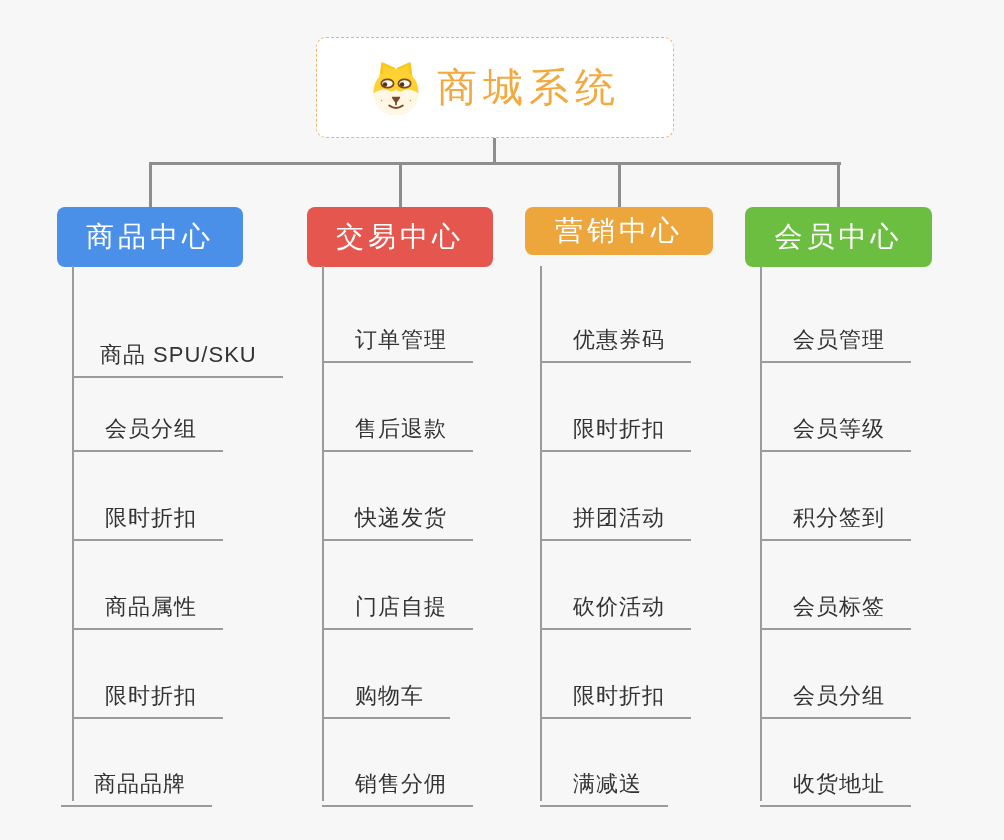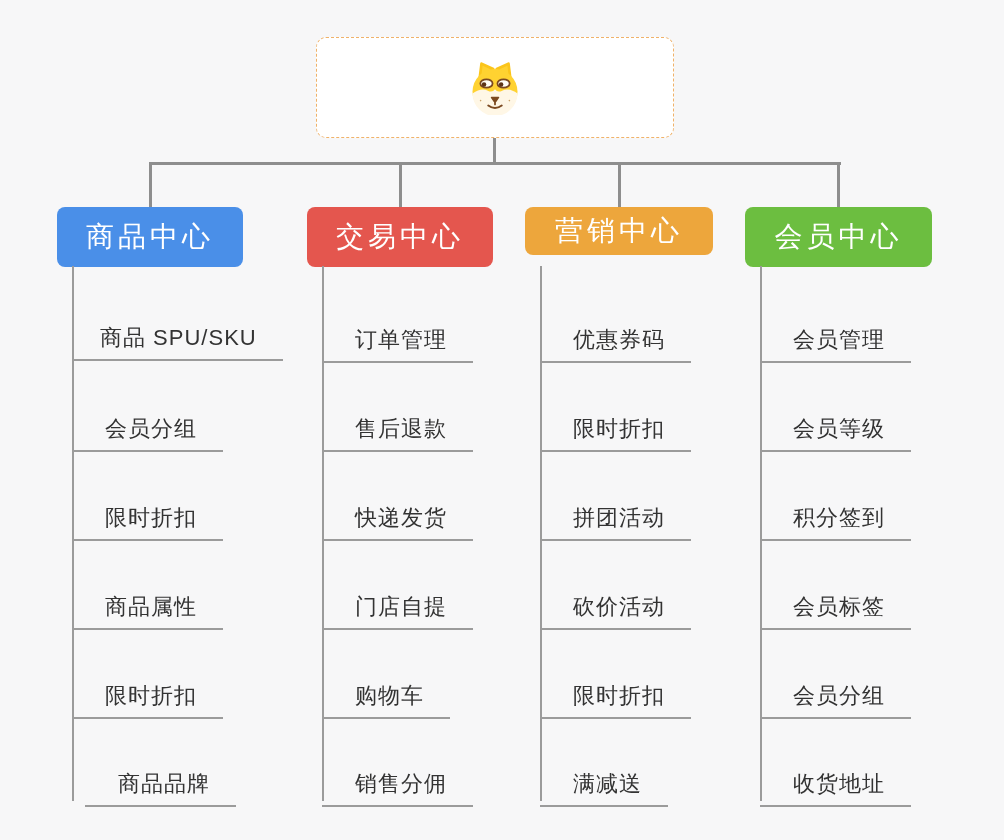--- a/index.html
+++ b/index.html
@@ -40,51 +40,52 @@
       <ellipse cx="20.5" cy="25" rx="6.8" ry="4.6" fill="#FFFDF6" stroke="#7C4A21" stroke-width="2"></ellipse>
       <ellipse cx="39.5" cy="25" rx="6.8" ry="4.6" fill="#FFFDF6" stroke="#7C4A21" stroke-width="2"></ellipse>
       <circle cx="17.8" cy="26" r="2.5" fill="#5C3317"></circle>
       <circle cx="36.8" cy="26" r="2.5" fill="#5C3317"></circle>
       <path d="M26 40.5 h8 l-3 4.4 a1.3 1.3 0 0 1 -2 0 Z" fill="#7C4A21" stroke="#7C4A21" stroke-width="1.5" stroke-linejoin="round"></path>
       <path d="M30 45 v3.2" stroke="#7C4A21" stroke-width="2" stroke-linecap="round" fill="none"></path>
       <path d="M22.5 49.5 Q30 55 37.5 49.5" stroke="#7C4A21" stroke-width="2.2" stroke-linecap="round" fill="none"></path>
       <circle cx="14" cy="44" r="0.9" fill="#C9A36A"></circle>
       <circle cx="46" cy="44" r="0.9" fill="#C9A36A"></circle>
     </svg>
+    <span class="root-title">商城系统</span>
   </div>
 
   <div id="connectors">
       <div class="conn" style="left: 493px; top: 138px; width: 3px; height: 27px; position: absolute;"></div>
       <div class="conn" style="left: 150px; top: 162px; width: 690.5px; height: 3px; position: absolute;"></div>
       <div class="conn" style="left: 148.5px; top: 162px; width: 3px; height: 45px; position: absolute;"></div>
       <div class="conn" style="left: 398.5px; top: 162px; width: 3px; height: 45px; position: absolute;"></div>
       <div class="conn" style="left: 617.5px; top: 162px; width: 3px; height: 45px; position: absolute;"></div>
       <div class="conn" style="left: 837px; top: 162px; width: 3px; height: 45px; position: absolute;"></div>
     </div>
   <div id="columns">
       <div class="branch-box" style="left: 57px; top: 207px; width: 186px; height: 60px; background: rgb(74, 143, 232);">
         <span class="branch-label">商品中心</span>
       </div>
       <div class="vline" style="left: 72px; top: 266px; height: 535px;"></div>
-      <div class="leaf" style="left: 72px; top: 312px; padding-left: 28px;">
+      <div class="leaf" style="left: 72px; top: 329px; padding-left: 28px;">
         <span class="leaf-label">商品 SPU/SKU</span>
       </div>
       <div class="leaf" style="left: 72px; top: 403px;">
         <span class="leaf-label">会员分组</span>
       </div>
       <div class="leaf" style="left: 72px; top: 492px;">
         <span class="leaf-label">限时折扣</span>
       </div>
       <div class="leaf" style="left: 72px; top: 581px;">
         <span class="leaf-label">商品属性</span>
       </div>
       <div class="leaf" style="left: 72px; top: 670px;">
         <span class="leaf-label">限时折扣</span>
       </div>
-      <div class="leaf" style="left: 85px; top: 758px; font-family: Liberation Serif, serif;">
+      <div class="leaf" style="left: 61px; top: 758px; font-family: Liberation Serif, serif;">
         <span class="leaf-label">商品品牌</span>
       </div>
       <div class="branch-box" style="left: 307px; top: 207px; width: 186px; height: 60px; background: rgb(228, 86, 78);">
         <span class="branch-label">交易中心</span>
       </div>
       <div class="vline" style="left: 322px; top: 266px; height: 535px;"></div>
       <div class="leaf" style="left: 322px; top: 314px;">
         <span class="leaf-label">订单管理</span>
       </div>
       <div class="leaf" style="left: 322px; top: 403px;">

